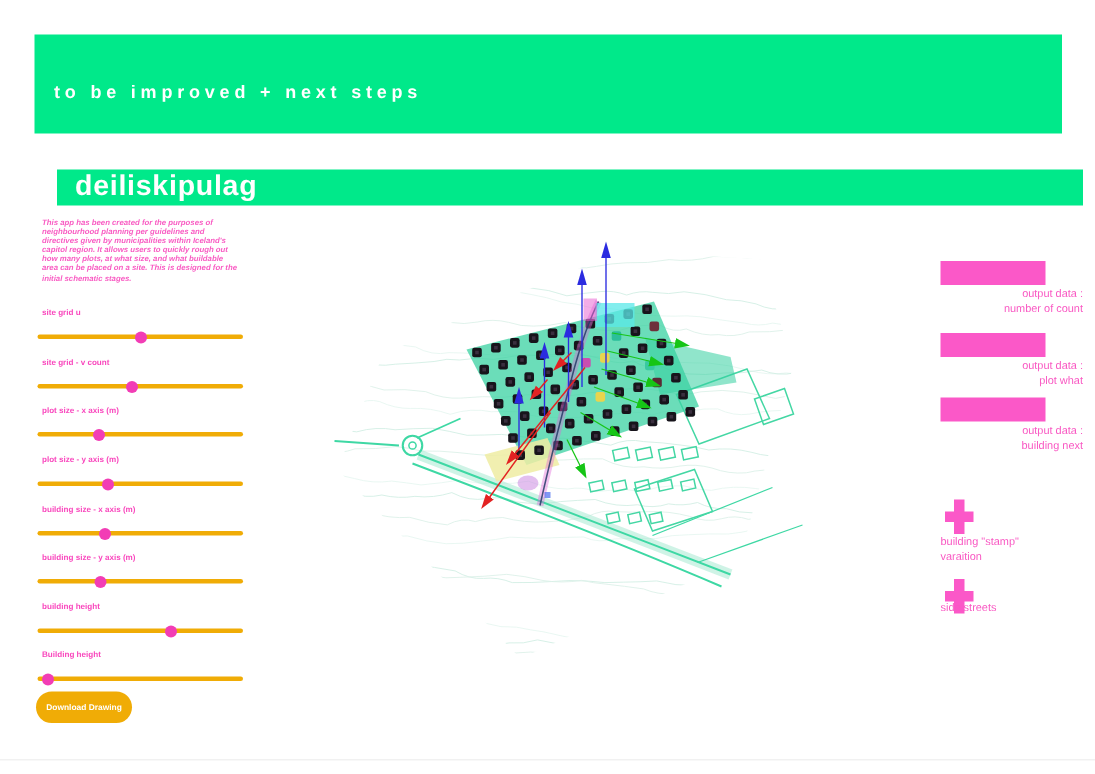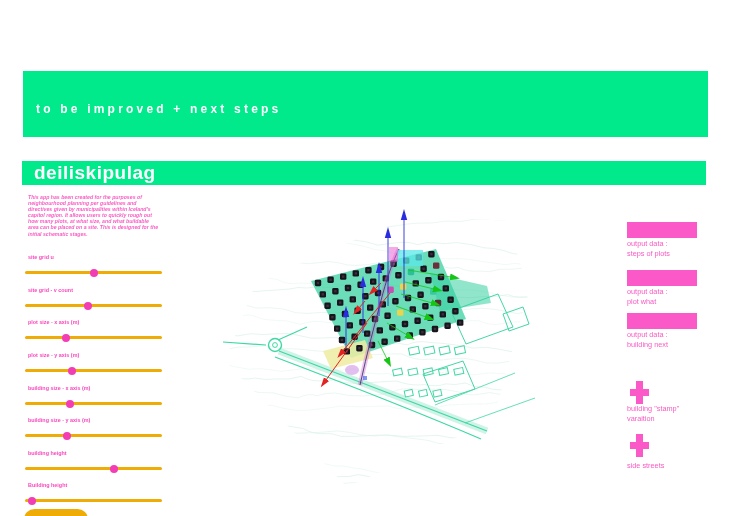--- a/index.html
+++ b/index.html
@@ -1,40 +1,40 @@
 <!DOCTYPE html>
 <html><head>
 <meta charset="utf-8">
 <style>
   html,body{margin:0;padding:0;background:#ffffff;}
   body{width:730px;height:516px;position:relative;overflow:hidden;
        font-family:"Liberation Sans","DejaVu Sans",sans-serif;}
-  .abs{position:absolute;margin-top:48px;}
+  .abs{position:absolute;}
   
   .band-top{left:23px;top:23px;width:685px;height:66px;background:#00e98a;}
   .band-top .lbl{position:absolute;left:13px;top:31px;color:#fff;font-weight:bold;
        font-size:12px;letter-spacing:3.2px;}
-  .title-bar{left:22px;top:113px;width:684px;height:24px;background:#00e98a;}
+  .title-bar{left:38px;top:113px;width:684px;height:24px;background:#00e98a;}
   .title-bar .ttl{position:absolute;left:12px;top:1px;color:#fff;font-weight:bold;
        font-size:19px;letter-spacing:0.5px;}
   
   .desc{left:28px;top:146px;width:158px;color:#f95cc3;font-size:5.2px;line-height:6.1px;
        font-style:italic;font-weight:bold;white-space:pre-line;}
   .slider-row{left:25px;width:137px;height:26px;}
   .slider-label{position:absolute;left:3px;top:0;color:#f947bd;font-weight:bold;font-size:5.4px;}
   .slider-track{position:absolute;left:0;top:17px;width:137px;height:3px;background:#f0ac06;
        border-radius:2px;}
   .slider-knob{position:absolute;top:-2.5px;width:8px;height:8px;border-radius:50%;
        background:#f23db5;transform:translateX(-50%);}
   .dl-btn{left:24px;top:461px;width:64px;height:21px;background:#f0ac06;border:none;
        border-radius:11px;color:#fff;font-weight:bold;font-size:5.6px;cursor:pointer;
        font-family:inherit;}
   
   .out-box{left:627px;width:70px;height:16px;background:#fb58c8;}
-  .out-lbl{left:627px;width:95px;color:#f959c3;font-size:7.3px;line-height:9.6px;}
+  .out-lbl{left:627px;width:95px;color:#f959c3;font-size:7.3px;line-height:9.6px;text-align:right;}
   .plus{left:630px;width:19px;height:23px;}
   .plus::before{content:"";position:absolute;left:0;top:8px;width:19px;height:7px;background:#fb58c8;}
   .plus::after{content:"";position:absolute;left:6px;top:0;width:7px;height:23px;background:#fb58c8;}
   .feat-lbl{left:627px;width:90px;color:#f959c3;font-size:7.3px;line-height:9.6px;white-space:pre-line;}
   .hairline{left:0;top:506px;width:730px;height:1px;background:#f1f1f1;}
   .map-wrap{left:215px;top:145px;width:330px;height:310px;}
 </style>
 </head>
 <body>
 
@@ -346,35 +346,35 @@
     <line x1="152" y1="130" x2="111" y2="187" stroke-width="1" marker-end="url(#mRed)"></line>
     <line x1="166" y1="90" x2="160" y2="96" stroke-width="1" marker-end="url(#mRed)"></line>
     <line x1="150" y1="108" x2="144" y2="115" stroke-width="1" marker-end="url(#mRed)"></line>
   </g>
 </svg>
 </div>
 
 <div class="abs out-box" style="top:174px"></div>
 <div class="abs out-lbl" style="top:191px">
   <div>output data :</div>
-  <div>steps of plots</div>
+  <div>number of count</div>
 </div>
 
 <div class="abs out-box" style="top:222px"></div>
 <div class="abs out-lbl" style="top:239px">
   <div>output data :</div>
   <div>plot what</div>
 </div>
 
 <div class="abs out-box" style="top:265px"></div>
 <div class="abs out-lbl" style="top:282px">
   <div>output data :</div>
   <div>building next</div>
 </div>
 
 <div class="abs plus" style="top:333px"></div>
 <div class="abs feat-lbl" style="top:356px">building "stamp"
 varaition</div>
 
 <div class="abs plus" style="top:386px"></div>
-<div class="abs feat-lbl" style="top:413px">side streets</div>
+<div class="abs feat-lbl" style="top:400px">side streets</div>
 
 <div class="abs hairline"></div>
 
 </body></html>

